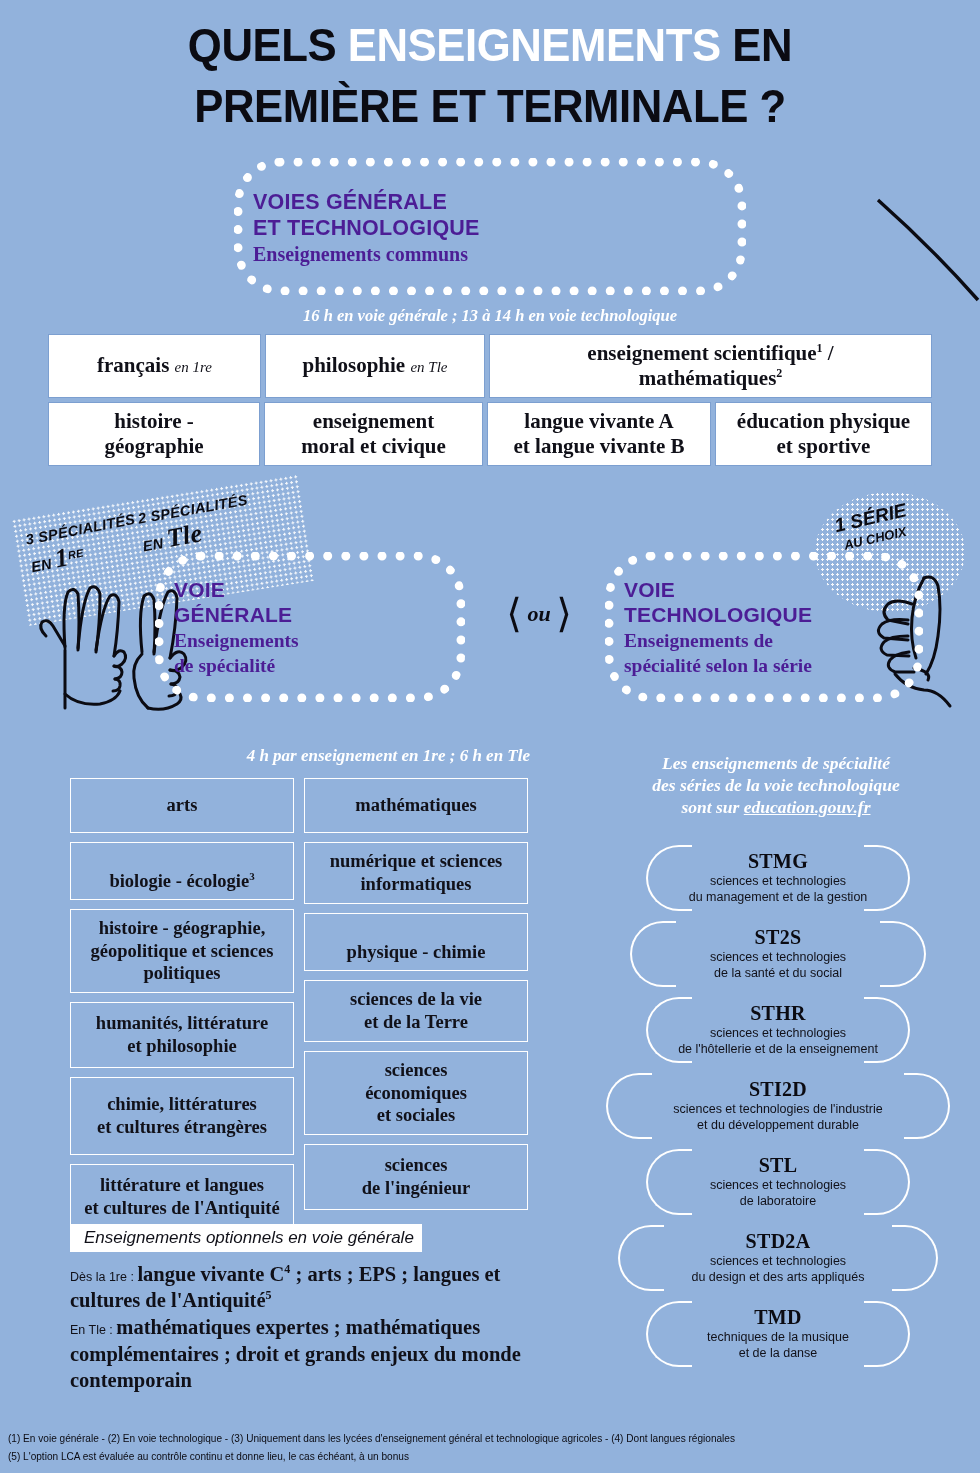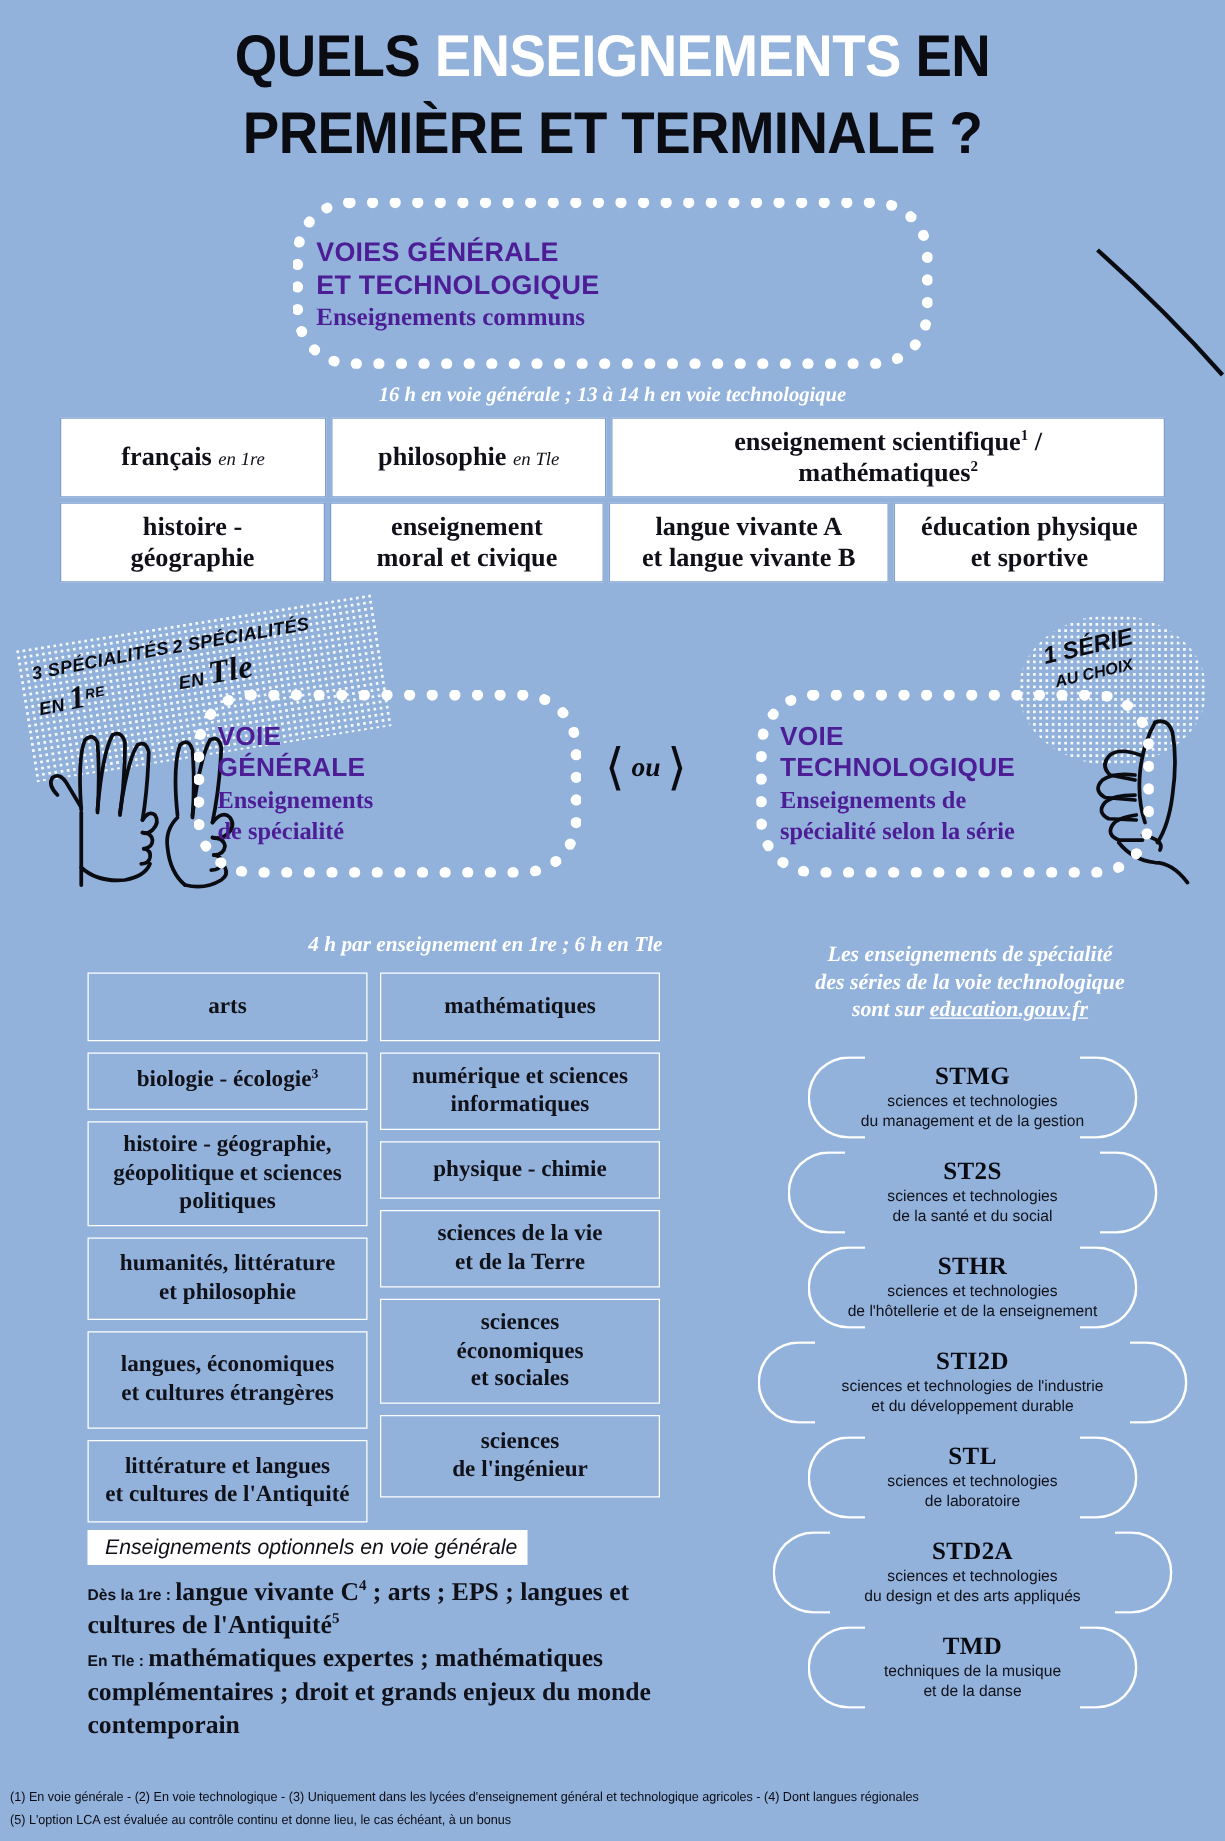--- a/index.html
+++ b/index.html
@@ -196,21 +196,21 @@
     font-weight: bold;
     font-size: 19.5px;
     line-height: 1.18;
     margin-top: 2px;
   }
 
   .ou {
     position: absolute;
     left: 484px; top: 98px;
     width: 110px;
-    text-align: left;
+    text-align: center;
     font-family: "Liberation Serif", serif;
     font-style: italic;
     font-weight: bold;
     font-size: 22px;
     color: #0b0b12;
   }
   .ou .chev { font-size: 40px; font-weight: normal; font-style: normal; vertical-align: -6px; }
 
   
   .lower {
@@ -250,21 +250,21 @@
     text-align: center;
     font-family: "Liberation Serif", serif;
     font-weight: bold;
     font-size: 18.5px;
     line-height: 1.2;
     color: #111119;
     padding: 6px 6px;
   }
   .spec-box sup { font-size: 11px; vertical-align: super; }
   .h-55 { height: 55px; }
-  .h-58 { height: 46px; }
+  .h-58 { height: 58px; align-items: flex-end; }
   .h-62 { height: 62px; }
   .h-66 { height: 66px; }
   .h-78 { height: 78px; }
   .h-84 { height: 84px; }
 
   
   .options {
     position: absolute;
     left: 70px; top: 478px;
     width: 470px;
@@ -282,21 +282,21 @@
     margin-top: 9px;
     font-family: "Liberation Serif", serif;
     font-weight: bold;
     font-size: 20.5px;
     line-height: 1.30;
     color: #101018;
   }
   .options-body .lab {
     font-family: "Liberation Sans", sans-serif;
     font-size: 12.5px;
-    font-weight: bold;
+    font-weight: normal;
   }
   .options-body sup { font-size: 12px; vertical-align: super; }
 
   
   .tech-note {
     position: absolute;
     left: 600px; top: 6px;
     width: 352px;
     text-align: center;
     color: #ffffff;
@@ -509,21 +509,21 @@
         <div class="spec-box h-58">
           <span><span>biologie - écologie</span><sup>3</sup></span>
         </div>
         <div class="spec-box h-84">
           <span><span>histoire - géographie,</span><br><span>géopolitique et sciences</span><br><span>politiques</span></span>
         </div>
         <div class="spec-box h-66">
           <span><span>humanités, littérature</span><br><span>et philosophie</span></span>
         </div>
         <div class="spec-box h-78">
-          <span><span>langues, économiques</span><br><span>et cultures étrangères</span></span>
+          <span><span>chimie, littératures</span><br><span>et cultures étrangères</span></span>
         </div>
         <div class="spec-box h-66">
           <span><span>littérature et langues</span><br><span>et cultures de l'Antiquité</span></span>
         </div>
       </div>
 
       <div class="spec-col right">
         <div class="spec-box h-55">mathématiques</div>
         <div class="spec-box h-62">
           <span><span>numérique et sciences</span><br><span>informatiques</span></span>

